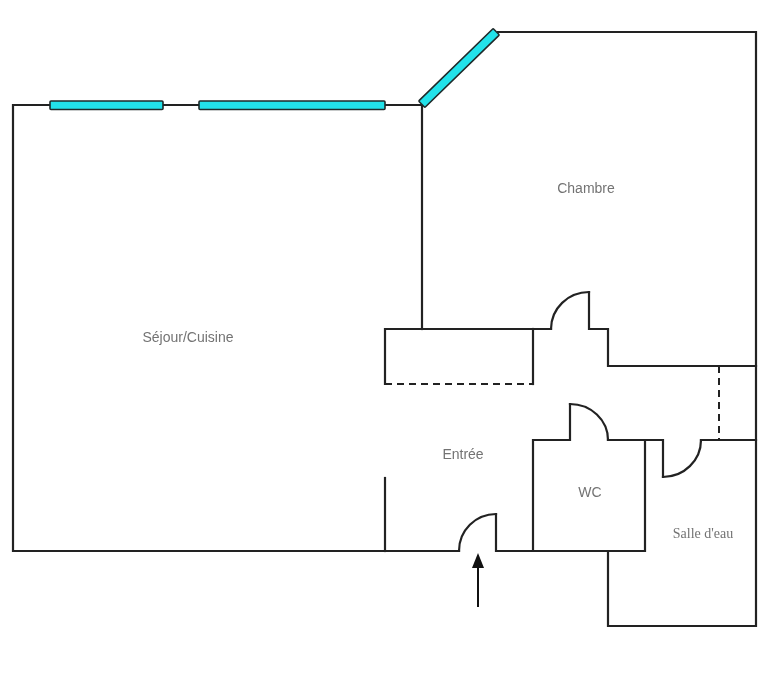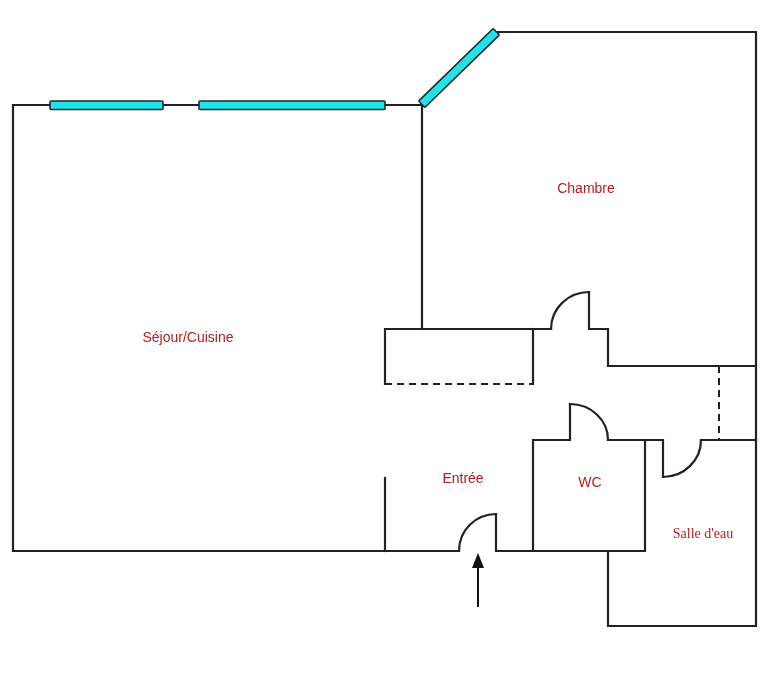--- a/index.html
+++ b/index.html
@@ -1,21 +1,21 @@
 <!DOCTYPE html>
 <html><head>
   <meta charset="utf-8">
   <style>
     html, body { margin:0; padding:0; background:#ffffff; }
     body { width:770px; height:698px; position:relative; overflow:hidden; }
     svg { position:absolute; left:0; top:0; }
     .wall { stroke:#222; stroke-width:2.2; fill:none; stroke-linecap:square; }
     .dash { stroke:#222; stroke-width:2; fill:none; stroke-dasharray:7 5; }
     .win { fill:#22e2ea; stroke:#1f2a2a; stroke-width:1.6; }
-    .lbl { position:absolute; font-family:"Liberation Sans", sans-serif; font-size:14px; color:#b91c1c; white-space:nowrap; transform:translate(-50%,-50%); }
+    .lbl { position:absolute; font-family:"Liberation Sans", sans-serif; font-size:14px; color:#737373; white-space:nowrap; transform:translate(-50%,-50%); }
   </style>
 </head>
 <body>
 
 <svg width="770" height="698" viewBox="0 0 770 698">
 
   <g>
     <polyline class="wall" points="50,105 13,105 13,551 385,551"></polyline>
     <line class="wall" x1="163" y1="105" x2="199" y2="105"></line>
     <line class="wall" x1="385" y1="105" x2="422" y2="105"></line>
@@ -58,15 +58,15 @@
   </g>
 
   <g>
     <line x1="478" y1="607" x2="478" y2="568" stroke="#111" stroke-width="2"></line>
     <polygon points="478,553 472,568 484,568" fill="#111"></polygon>
   </g>
 </svg>
 
 <div class="lbl" style="left:188px;top:337px;">Séjour/Cuisine</div>
 <div class="lbl" style="left:586px;top:188px;">Chambre</div>
-<div class="lbl" style="left:463px;top:454px;margin-top:24px;">Entrée</div>
-<div class="lbl" style="left:590px;top:482px;">WC</div>
+<div class="lbl" style="left:463px;top:454px;">Entrée</div>
+<div class="lbl" style="left:590px;top:492px;">WC</div>
 <div class="lbl" style="left:703px;top:534px;font-family:Liberation Serif, serif;">Salle d'eau</div>
 
 </body></html>

